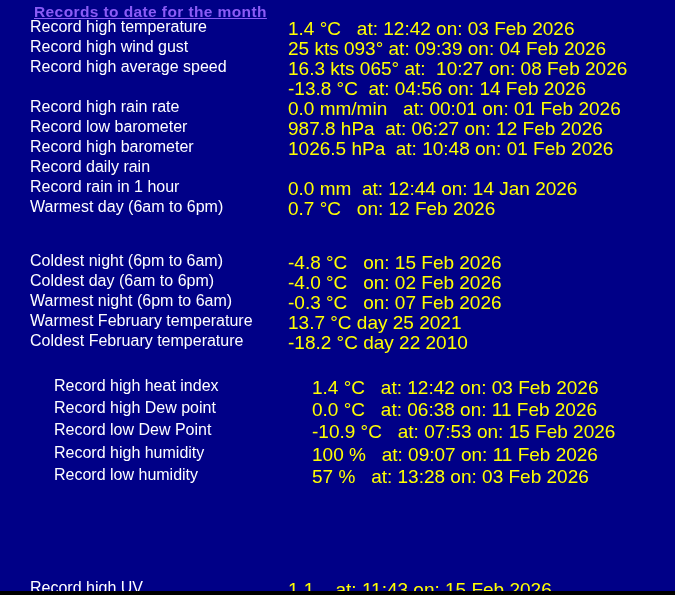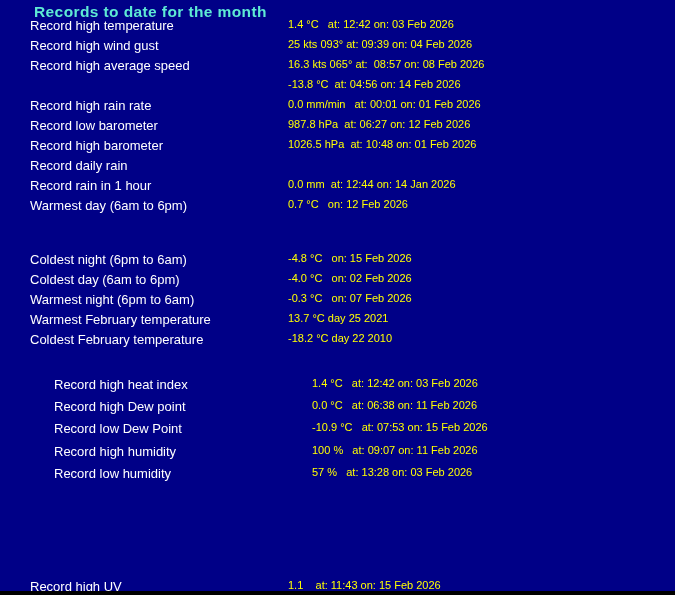--- a/index.html
+++ b/index.html
@@ -8,43 +8,44 @@
     background: #000087;
     position: relative;
     overflow: hidden;
     font-family: "Liberation Sans", sans-serif;
   }
   .title {
     position: absolute;
     left: 34px; top: 3px;
     font-size: 15.5px;
     font-weight: bold;
-    color: #5eead4;
+    color: #8b5cf6;
     letter-spacing: 0.4px;
     white-space: pre;
+    text-decoration: underline;
   }
   .section { position: absolute; left: 0; width: 675px; }
   #sec-main    { top: 17px; }
   #sec-daynight{ top: 251px; }
   #sec-derived { top: 376px; padding-left: 24px; }
   #sec-uv      { top: 578px; }
   .row { position: relative; }
   #sec-main .row, #sec-daynight .row { height: 20px; }
   #sec-derived .row { height: 22.2px; }
   #sec-uv .row { height: 20px; }
   .label {
     position: absolute; left: 30px; top: 1px;
     color: #ffffff;
-    font-size: 13px;
+    font-size: 16px;
     white-space: pre;
   }
   .value {
     position: absolute; left: 288px; top: 1px;
     color: #ffff00;
-    font-size: 11px;
+    font-size: 19px;
     white-space: pre;
   }
   .row.indent .label { left: 40px; }
   .bottom-bar {
     position: absolute; left: 0; bottom: 0;
     width: 675px; height: 4px;
     background: #000000;
   }
 </style>
 </head>
@@ -56,21 +57,21 @@
   <div class="row">
     <span class="label">Record high temperature</span>
     <span class="value">1.4 °C   at: 12:42 on: 03 Feb 2026</span>
   </div>
   <div class="row">
     <span class="label">Record high wind gust</span>
     <span class="value">25 kts 093° at: 09:39 on: 04 Feb 2026</span>
   </div>
   <div class="row">
     <span class="label">Record high average speed</span>
-    <span class="value">16.3 kts 065° at:  08:57 on: 08 Feb 2026</span>
+    <span class="value">16.3 kts 065° at:  10:27 on: 08 Feb 2026</span>
   </div>
   <div class="row">
     <span class="value">-13.8 °C  at: 04:56 on: 14 Feb 2026</span>
   </div>
   <div class="row">
     <span class="label">Record high rain rate</span>
     <span class="value">0.0 mm/min   at: 00:01 on: 01 Feb 2026</span>
   </div>
   <div class="row">
     <span class="label">Record low barometer</span>

